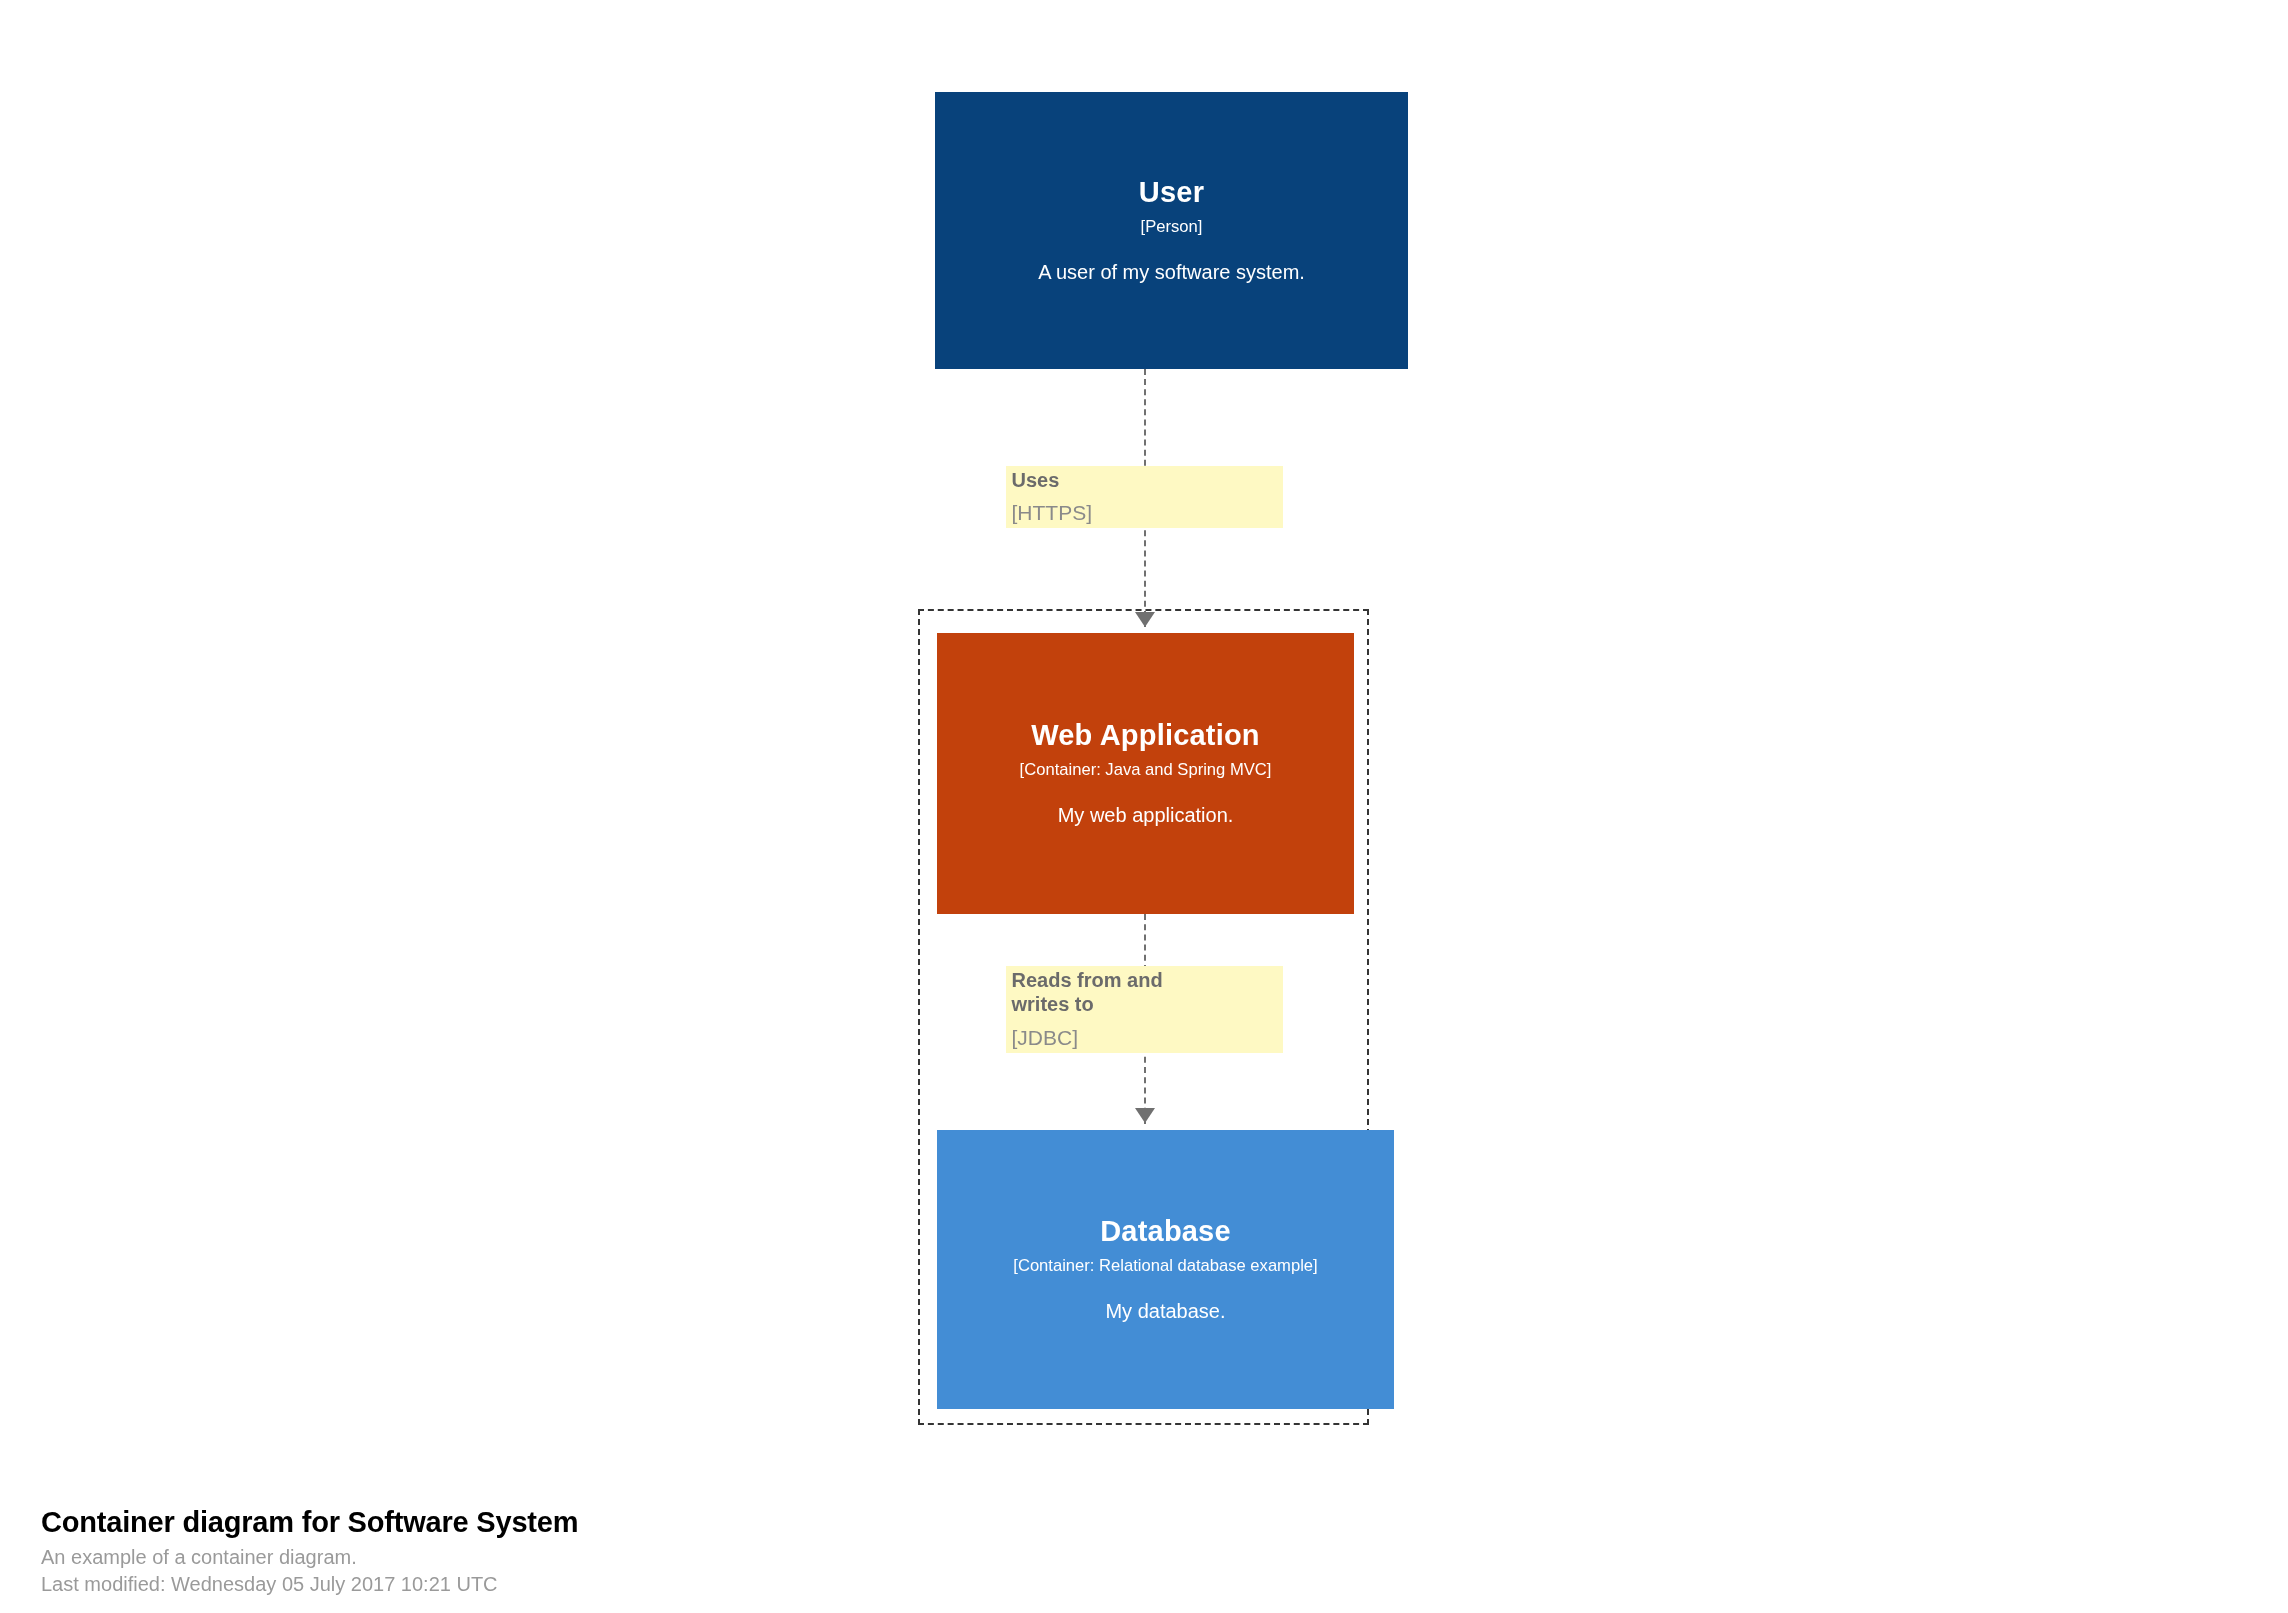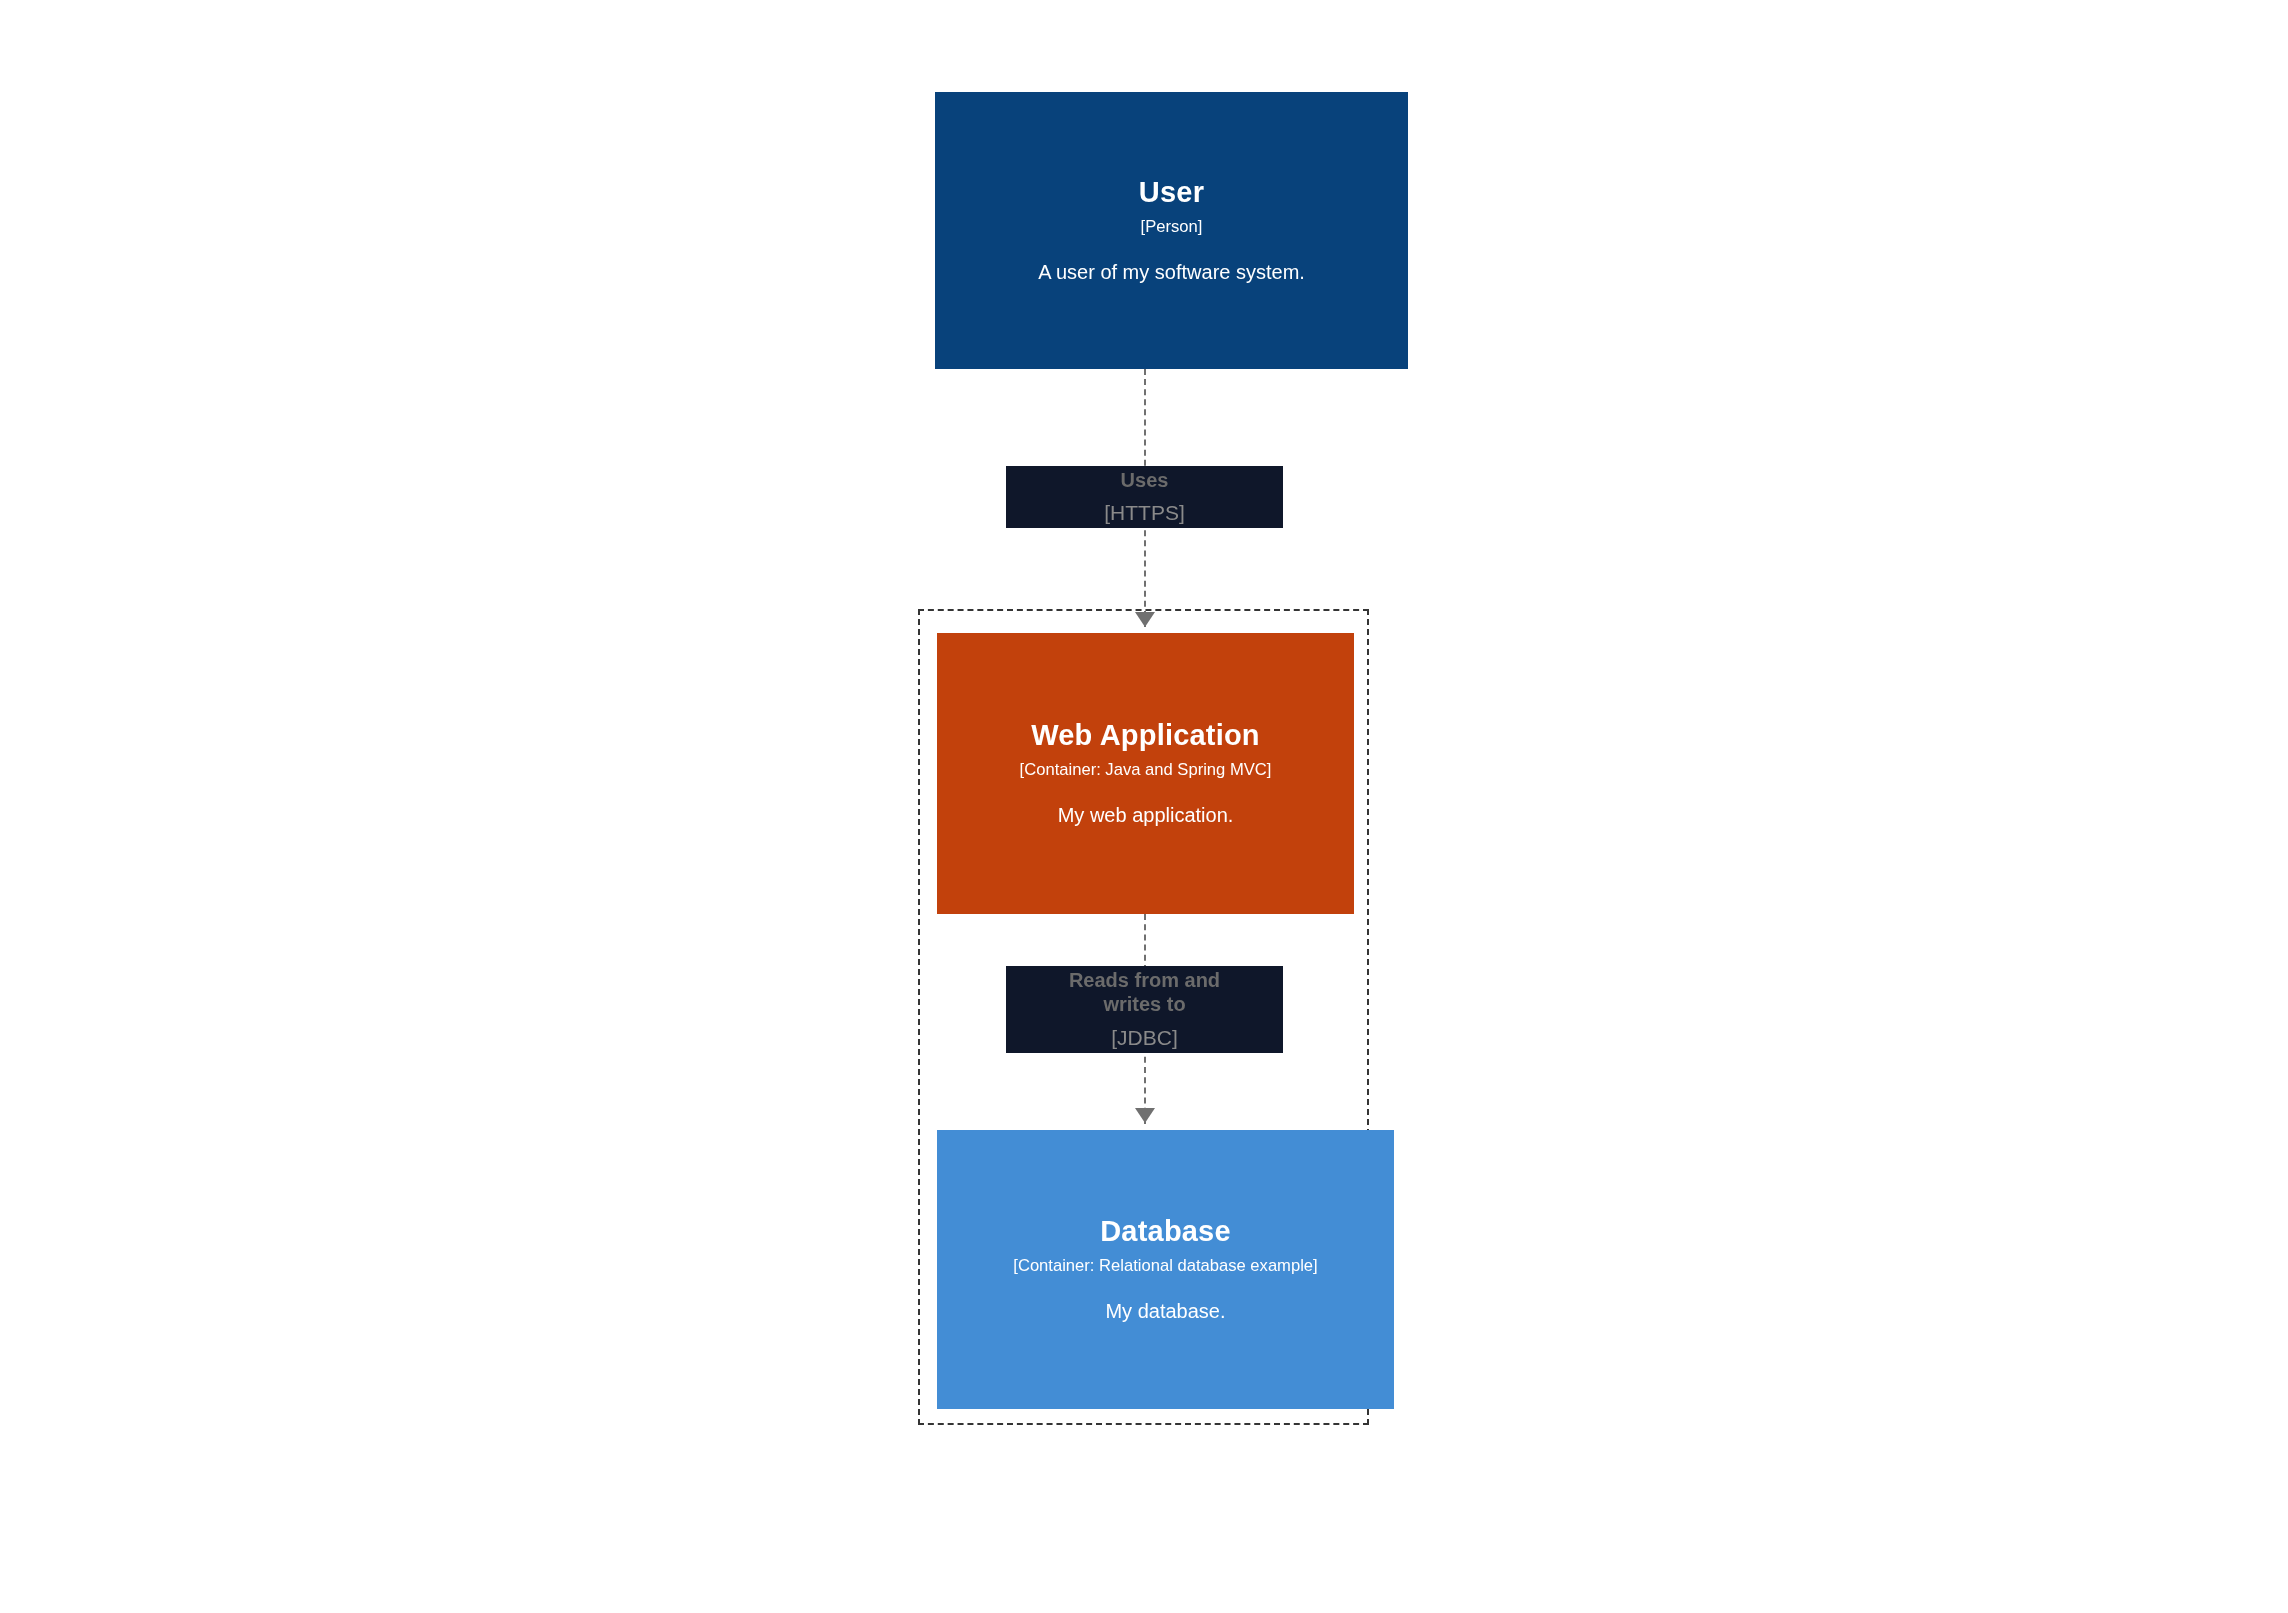--- a/index.html
+++ b/index.html
@@ -105,22 +105,21 @@
   .rel-arrow {
     position: absolute;
     width: 0;
     height: 0;
     border-left: 10px solid transparent;
     border-right: 10px solid transparent;
     border-top: 15.7px solid #707070;
   }
   .rel-label {
     position: absolute;
-    text-align: center;
-    background: #0f172a;
+    background: #fef9c3;
     padding: 1.8px 5.5px;
     box-sizing: border-box;
   }
   .rel-label .rel-desc {
     font-size: 20px;
     font-weight: bold;
     color: #6b6b6b;
     line-height: 1.22;
     white-space: pre-line;
   }
@@ -205,15 +204,20 @@
       <div class="rel-tech">[JDBC]</div>
     </div>
   </div>
 
   <div class="node" id="node-database">
     <div class="node-name">Database</div>
     <div class="node-meta">[Container: Relational database example]</div>
     <div class="node-desc">My database.</div>
   </div>
 
+  <div id="caption">
+    <div class="caption-title">Container diagram for Software System</div>
+    <div class="caption-sub">An example of a container diagram.</div>
+    <div class="caption-modified">Last modified: Wednesday 05 July 2017 10:21 UTC</div>
+  </div>
 
 </div>
 
 
 </body></html>

